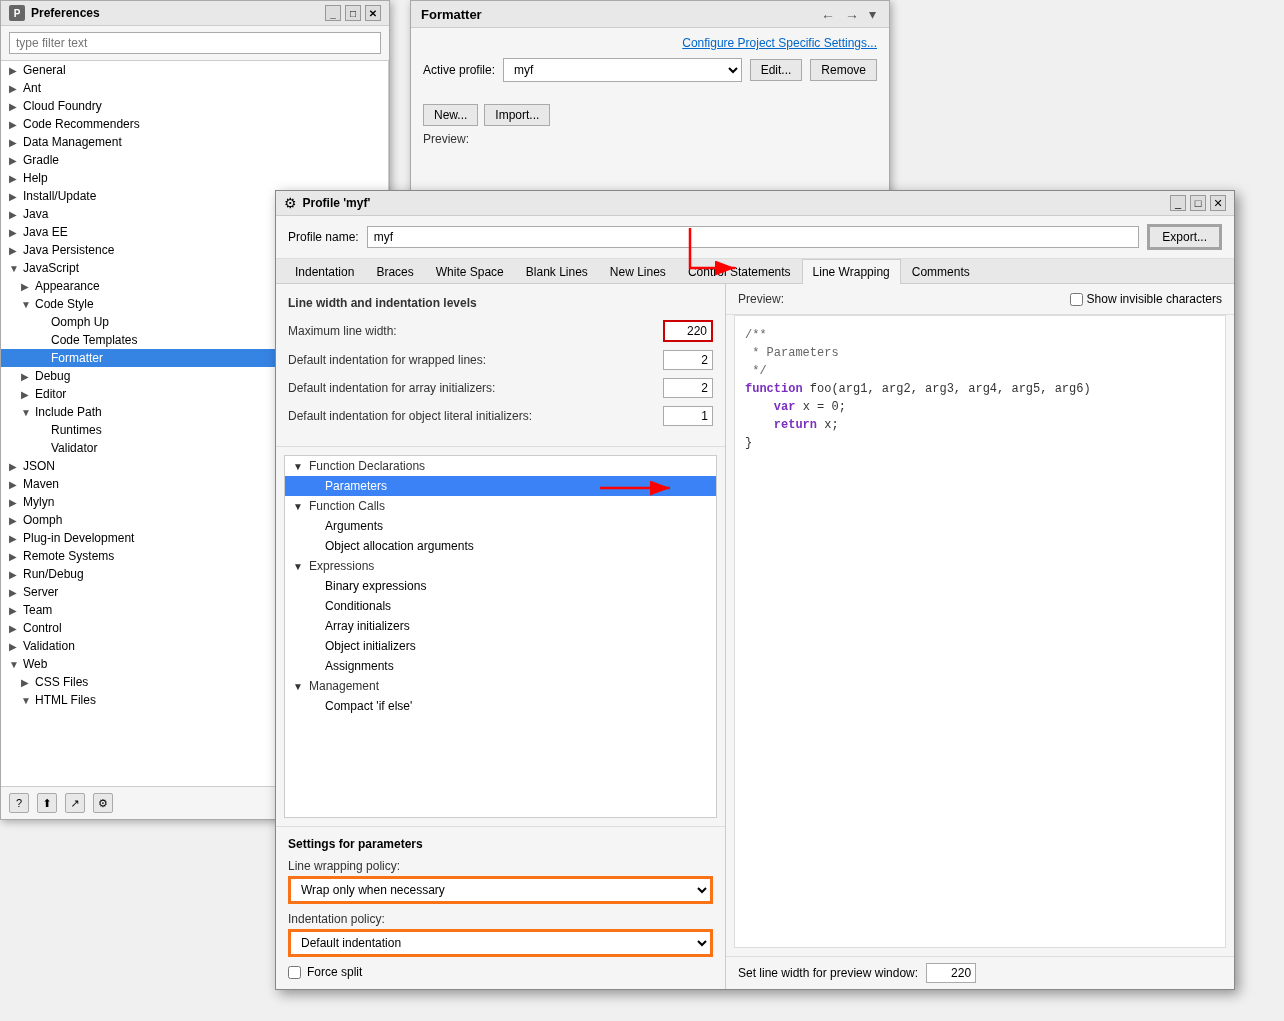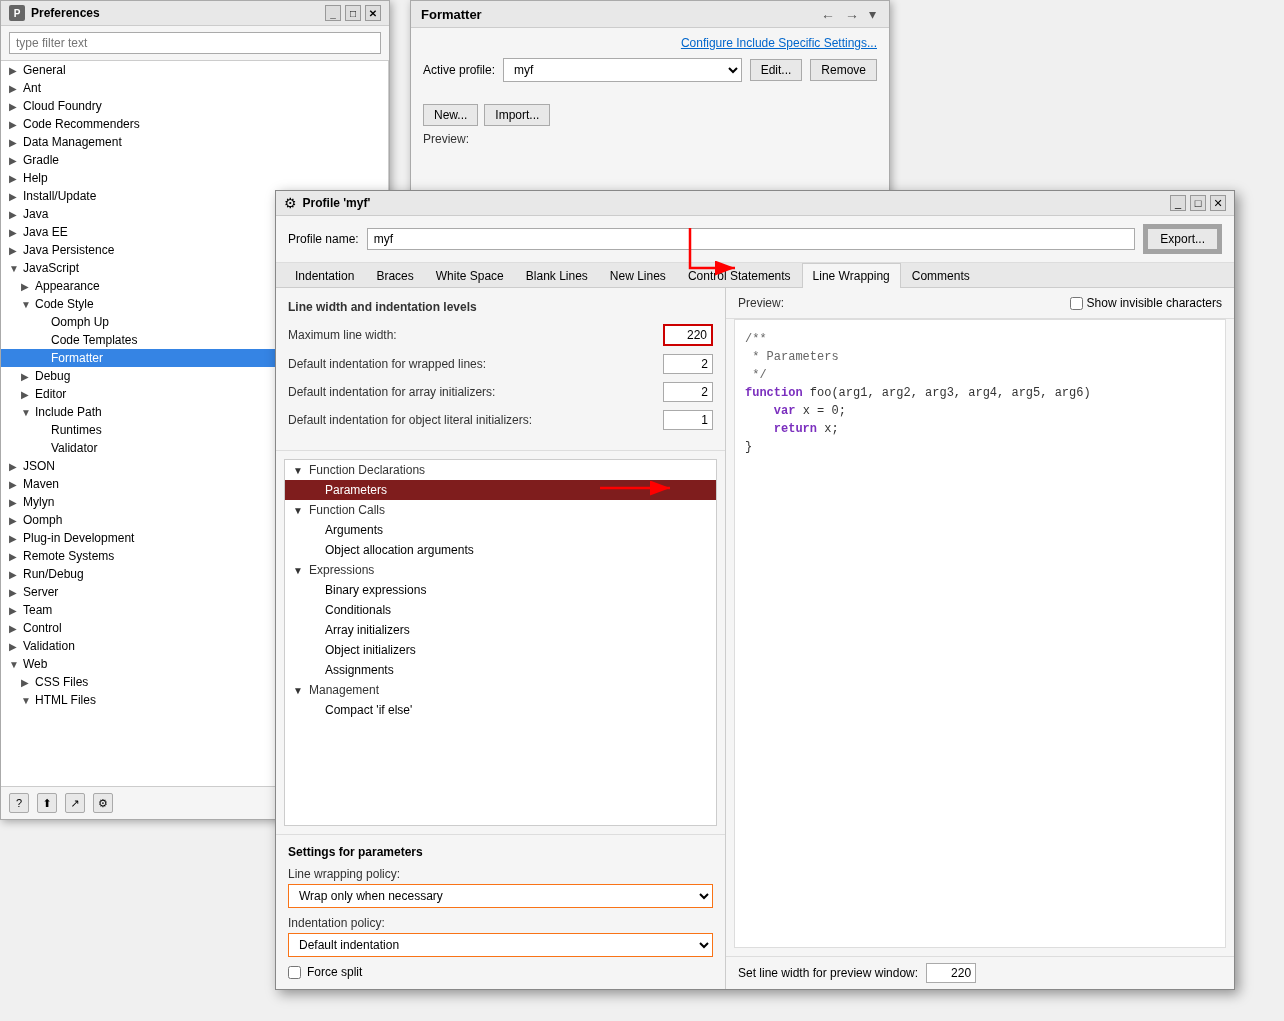--- a/index.html
+++ b/index.html
@@ -190,21 +190,21 @@
     .profile-name-label { font-size: 12px; }
     .profile-name-input {
       flex: 1;
       padding: 3px 6px;
       border: 1px solid #aaa;
       background: white;
       font-size: 12px;
     }
     .export-btn {
       padding: 3px 12px;
-      border: 5px solid #a3a3a3;
+      border: 3px solid #a3a3a3;
       background: #e8e8e8;
       cursor: pointer;
       font-size: 12px;
     }
 
     
     .modal-tabs {
       display: flex;
       border-bottom: 1px solid #ccc;
       background: #e8e8e8;
@@ -282,21 +282,21 @@
       background: white;
     }
     .wt-item {
       padding: 3px 8px;
       font-size: 12px;
       cursor: pointer;
       display: flex;
       align-items: center;
       gap: 4px;
     }
-    .wt-item.selected { background: #7f1d1d; color: white; }
+    .wt-item.selected { background: #3b82f6; color: white; }
     .wt-item.category { font-weight: normal; color: #333; }
     .wt-toggle { font-size: 10px; width: 12px; }
     .wt-indent { padding-left: 24px; }
 
     
     .bottom-settings {
       padding: 10px 12px;
       border-top: 1px solid #ddd;
     }
     .settings-for-title {
@@ -308,21 +308,21 @@
       margin-bottom: 8px;
     }
     .policy-label {
       font-size: 12px;
       margin-bottom: 3px;
       color: #333;
     }
     .policy-select {
       width: 100%;
       padding: 3px 6px;
-      border: 1px solid #f97316;
+      border: 3px solid #f97316;
       background: white;
       font-size: 12px;
     }
     .force-split-row {
       display: flex;
       align-items: center;
       gap: 6px;
       margin-top: 6px;
     }
     .force-split-cb { width: 13px; height: 13px; cursor: pointer; }
@@ -562,21 +562,21 @@
 <div class="formatter-panel">
   <div class="formatter-header">
     <span class="formatter-title">Formatter</span>
     <div class="formatter-nav">
       <button class="formatter-nav-btn">←</button>
       <button class="formatter-nav-btn">→</button>
       <button class="formatter-nav-btn">▾</button>
     </div>
   </div>
   <div class="formatter-body">
-    <a class="configure-link">Configure Include Specific Settings...</a>
+    <a class="configure-link">Configure Project Specific Settings...</a>
     <div class="active-profile-row">
       <span class="active-profile-label">Active profile:</span>
       <select class="profile-select">
         <option>myf</option>
       </select>
       <button class="btn-small">Edit...</button>
       <button class="btn-small">Remove</button>
     </div>
     <div class="import-new-row">
       <button class="btn-small">New...</button>

